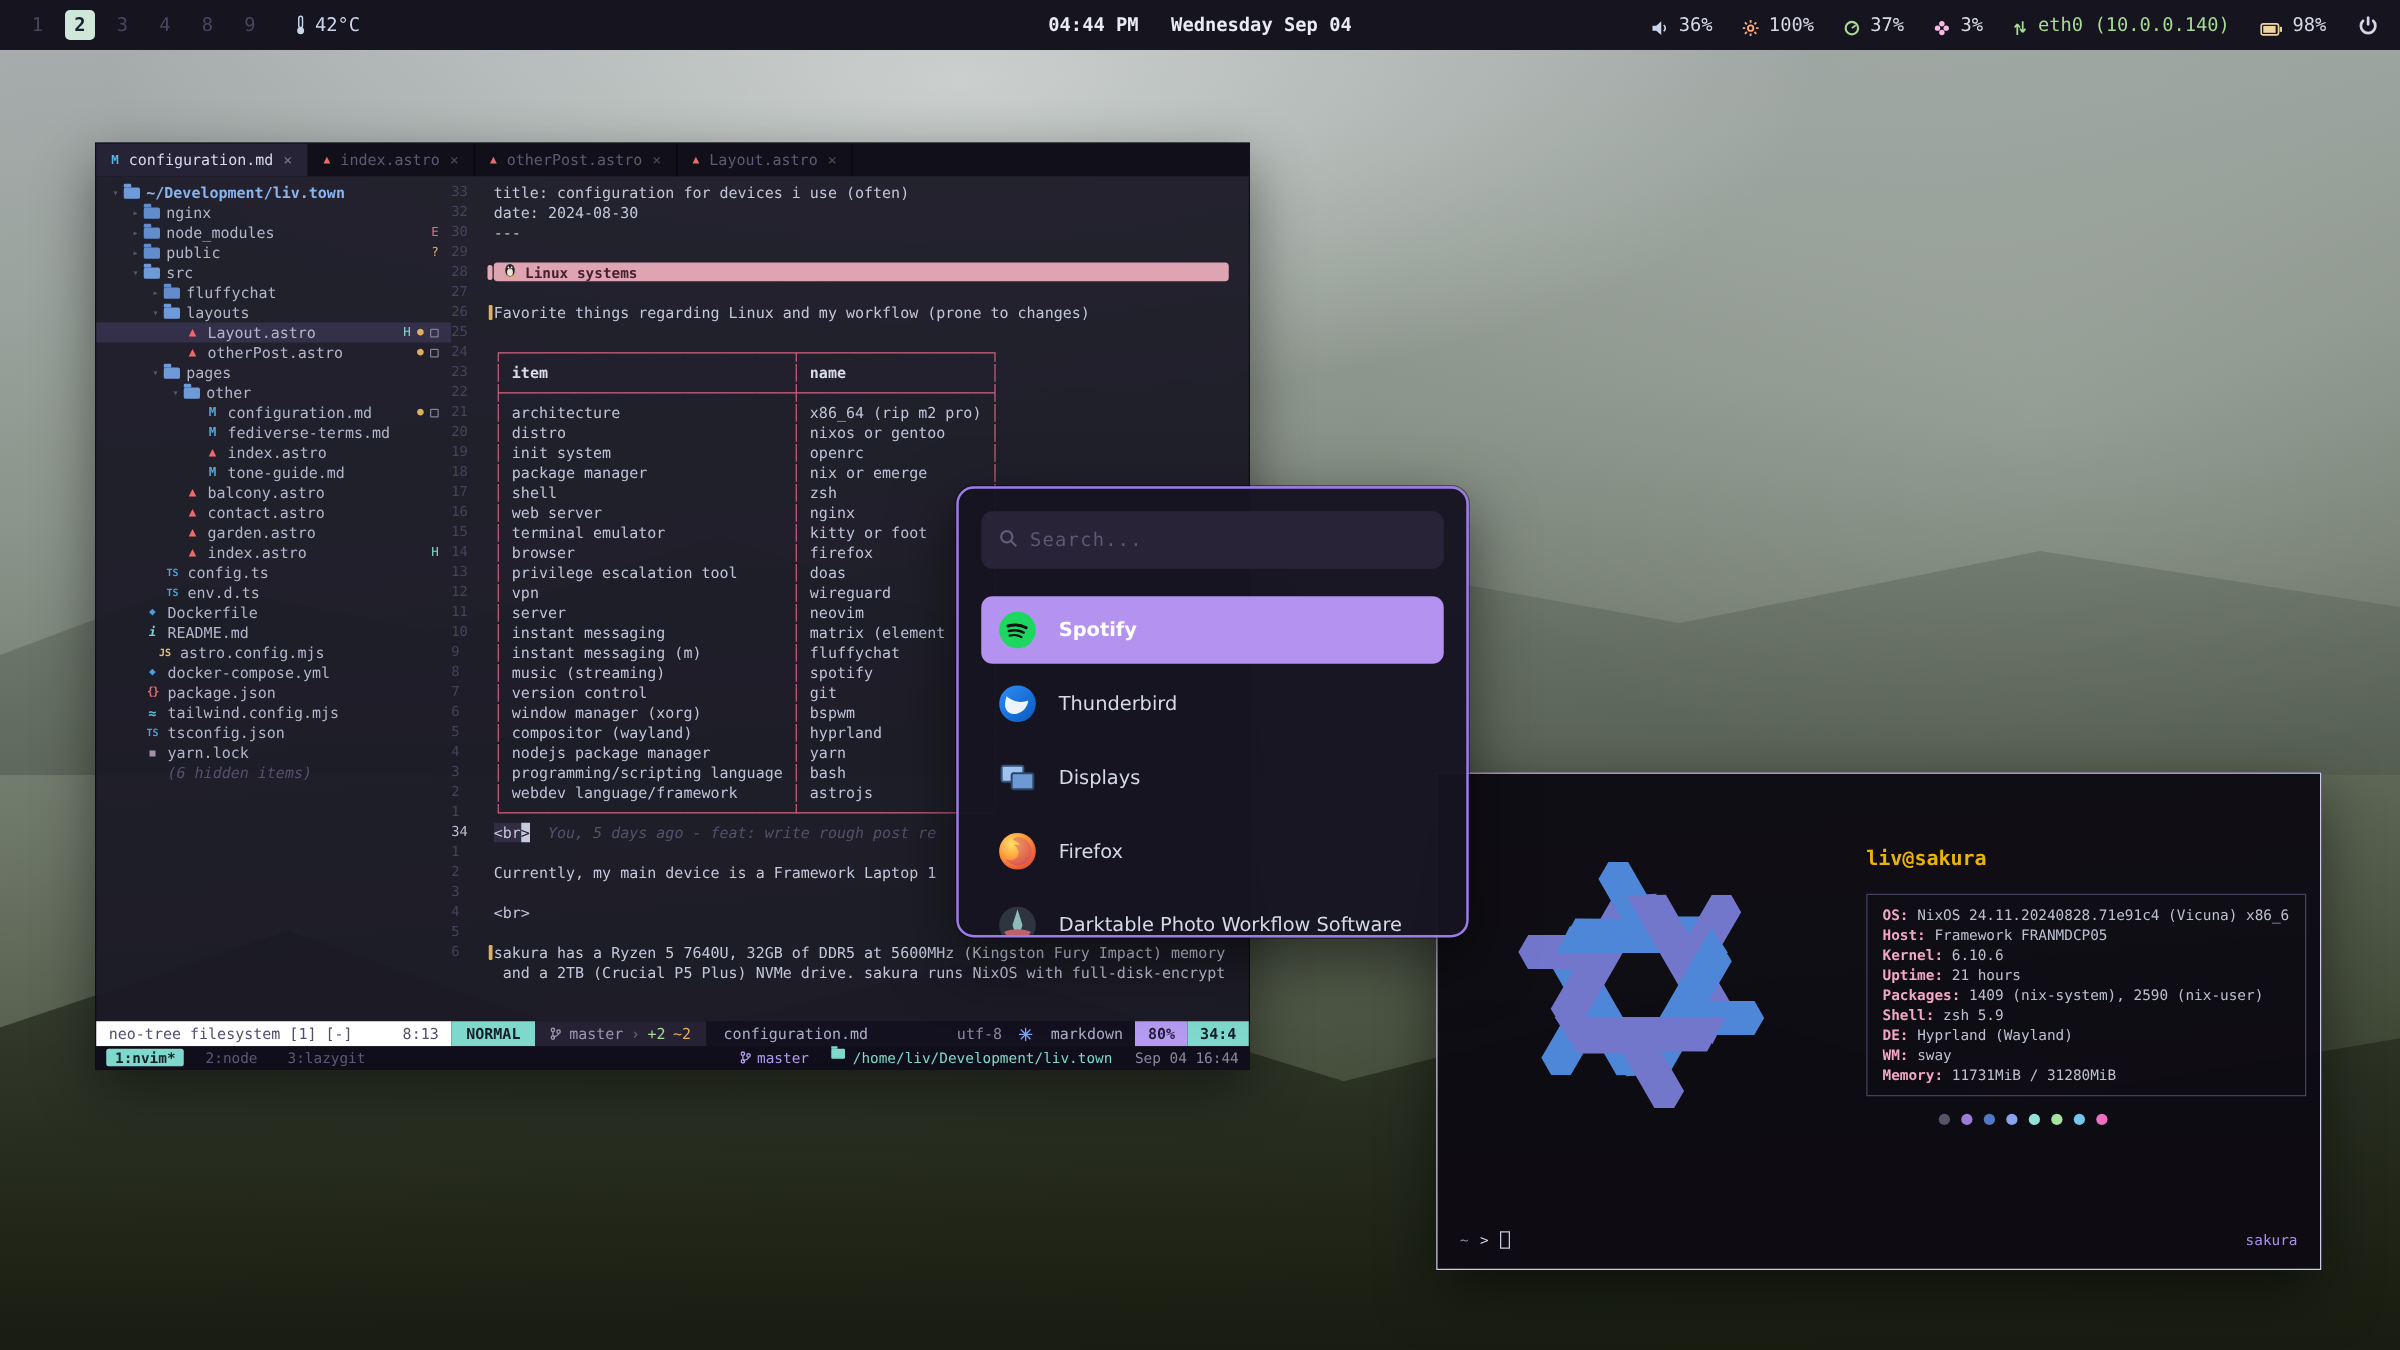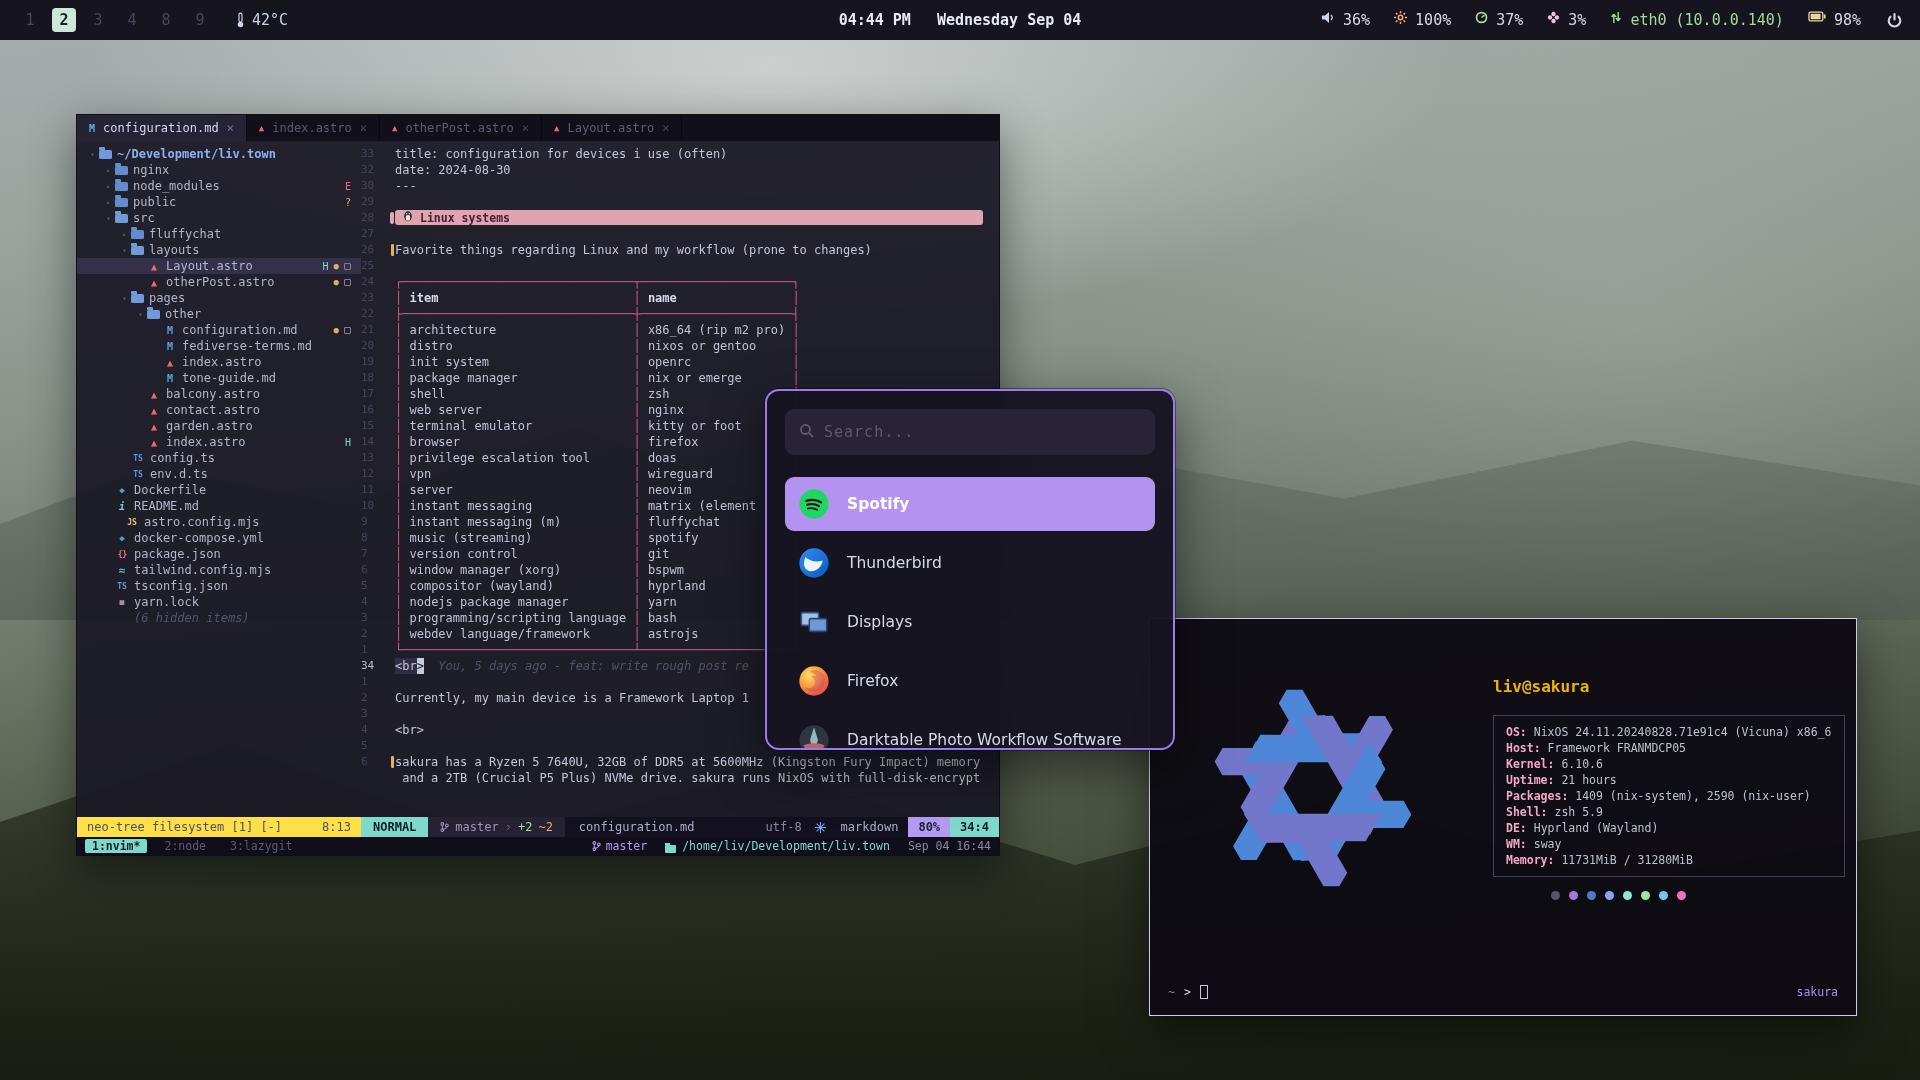--- a/index.html
+++ b/index.html
@@ -13,21 +13,21 @@
 .r1{top:300px;height:320px;clip-path:polygon(0 70%,8% 52%,18% 64%,30% 40%,42% 66%,55% 46%,70% 62%,85% 44%,100% 58%,100% 100%,0 100%);background:linear-gradient(180deg,rgba(110,120,108,.35),rgba(80,90,78,.6))}
 .r2{bottom:0;height:430px;clip-path:polygon(0 40%,12% 22%,26% 44%,40% 28%,56% 50%,70% 34%,84% 54%,100% 42%,100% 100%,0 100%);background:linear-gradient(180deg,rgba(56,64,48,.72),rgba(24,28,16,.96))}
 
 .topbar{position:absolute;left:0;top:0;width:1920px;height:40px;background:#16141f;display:flex;align-items:center;padding:0 18px;color:#c9cbdb;font-size:15px;z-index:6}
 .workspaces{display:flex;gap:10px;align-items:center}
 .ws{width:24px;height:24px;display:flex;align-items:center;justify-content:center;color:#49455c;border-radius:4px}
 .ws.on{background:#cfe7d8;color:#17212b;font-weight:bold}
 .temp{display:flex;align-items:center;gap:7px;margin-left:24px;color:#c9d6ea}
 .clock{position:absolute;left:50%;transform:translateX(-50%);display:flex;gap:26px;font-weight:bold;color:#e8eaf4}
 .tray{margin-left:auto;display:flex;align-items:center;gap:24px}
-.mod{display:flex;align-items:flex-start;gap:8px}
+.mod{display:flex;align-items:flex-end;gap:8px}
 .mico{display:flex;align-items:center}
 .mval{color:#d6d8e6}
 .power{margin-left:26px;display:flex;align-items:center;cursor:pointer}
 
 .nvim{position:absolute;left:76px;top:114px;width:924px;height:742px;background:rgba(26,24,37,.94);border:1px solid rgba(8,6,14,.65);box-shadow:0 16px 44px rgba(0,0,0,.45);display:flex;flex-direction:column;z-index:2;font-size:12px;color:#c3c7da}
 .tabline{height:26px;background:rgba(15,13,23,.88);display:flex;align-items:stretch;flex:none}
 .tab{display:flex;align-items:center;gap:8px;padding:0 12px;color:#5f5a73;border-right:1px solid rgba(6,4,12,.8)}
 .tab.on{background:#262336;color:#d6d9ec}
 .tclose{color:#4c4860}
 .tab.on .tclose{color:#7a7590}
@@ -68,39 +68,39 @@
 .mk-heading{position:absolute;right:1px;top:2px;width:4px;height:12px;background:#e3a8b4;border-radius:2px}
 .etext{color:#c3c7da;overflow:hidden;display:inline-flex}
 .tb{color:#d25f82}
 .th{color:#d8dcec;font-weight:bold}
 .tc{color:#bfc3d8}
 .hpill{flex:1;margin-right:16px;background:#dfa4b2;color:#47202c;font-weight:bold;display:flex;align-items:center;gap:7px;padding:0 8px;border-radius:3px;height:15px;font-size:11.5px}
 .codebg{background:#322d44}
 .cursorblk{background:#c6cade;color:#16141f}
 .blame{color:#55506b;font-style:italic}
 .statusline{height:20px;flex:none;display:flex;align-items:stretch;font-size:12px;background:#131120}
-.st-tree{width:284px;flex:none;display:flex;justify-content:space-between;align-items:center;padding:0 10px;color:#544f6a;background:#fde047}
+.st-tree{width:284px;flex:none;display:flex;justify-content:space-between;align-items:center;padding:0 10px;color:#544f6a;background:#ffffff}
 .st-mode{background:#7fd8cc;color:#132028;font-weight:bold;display:flex;align-items:center;padding:0 12px}
 .st-git{background:#262233;color:#9a94b2;display:flex;align-items:center;gap:6px;padding:0 12px}
 .st-sep{color:#6a6484}
 .st-add{color:#a6da95}.st-chg{color:#e0b05e}
 .st-file{display:flex;align-items:center;padding:0 14px;color:#a9aec6}
 .st-fill{flex:1}
 .st-enc{display:flex;align-items:center;color:#8a86a0;padding:0 8px}
 .st-snow{display:flex;align-items:center;color:#7aa2f7;padding:0 5px}
 .st-ft{display:flex;align-items:center;color:#a9aec6;padding:0 10px}
 .st-pct{background:#b49af0;color:#221c36;font-weight:bold;display:flex;align-items:center;padding:0 10px}
 .st-pos{background:#7fd8cc;color:#132028;font-weight:bold;display:flex;align-items:center;padding:0 10px}
 .tmuxbar{height:18px;flex:none;background:#100e1a;display:flex;align-items:center;padding:0 8px;font-size:11.5px;gap:10px}
 .tmux-wins{display:flex;gap:10px;align-items:center}
 .twin{color:#5e5876;padding:0 7px}
 .twin.on{background:#7fd8cc;color:#132028;border-radius:2px;font-weight:bold}
 .tmux-right{margin-left:auto;display:flex;gap:18px;align-items:center}
 .tm-branch{color:#b49af0;display:flex;gap:5px;align-items:center}
-.tm-path{color:#7fd8cc;display:flex;gap:6px;align-items:flex-end}
+.tm-path{color:#7fd8cc;display:flex;gap:6px;align-items:flex-start}
 .fico{width:11px;height:8px;background:#7fd8cc;border-radius:1px;position:relative;display:inline-block}
 .fico:before{content:"";position:absolute;top:-2px;left:0;width:5px;height:2px;background:inherit}
 .tm-date{color:#8a86a0}
 .br-ico{display:inline-flex;align-items:center}
 
 .launcher{position:absolute;left:765px;top:389px;width:410px;height:361px;background:rgba(23,20,34,.97);border:2px solid #9b7bea;border-radius:14px;z-index:4;box-shadow:0 18px 50px rgba(0,0,0,.5),0 0 0 1px rgba(0,0,0,.4);overflow:hidden;font-family:"DejaVu Sans",sans-serif}
 .searchbox{margin:18px;height:46px;background:#282337;border-radius:9px;display:flex;align-items:center;padding:0 14px;gap:10px}
 .searchbox input{background:transparent;border:none;outline:none;color:#d2d5e6;font-size:15px;font-family:"DejaVu Sans Mono",monospace;width:100%}
 .searchbox input::placeholder{color:#5d5876;letter-spacing:1px}
 .llist{padding:4px 18px}

